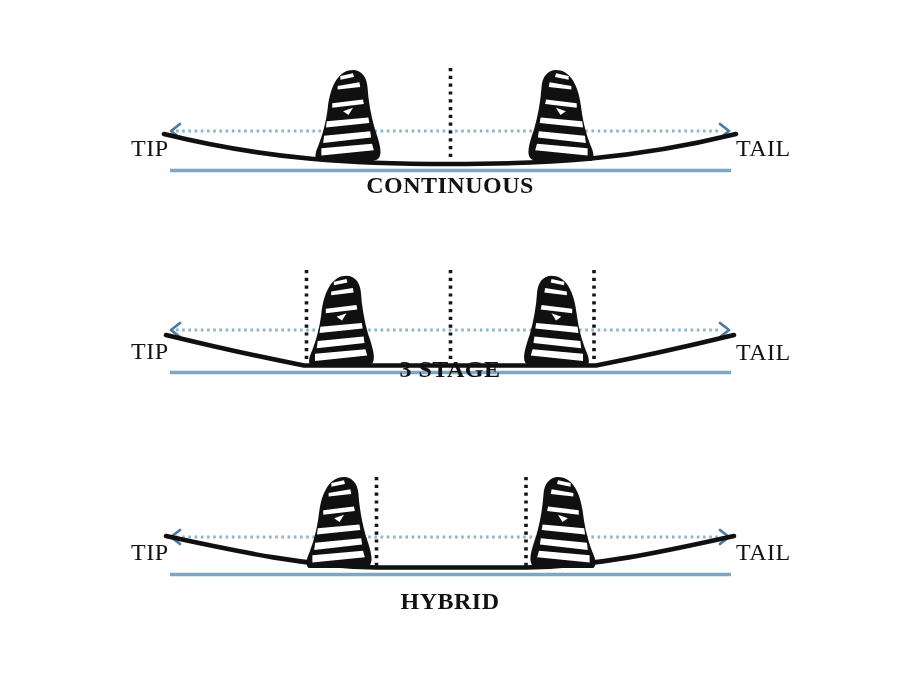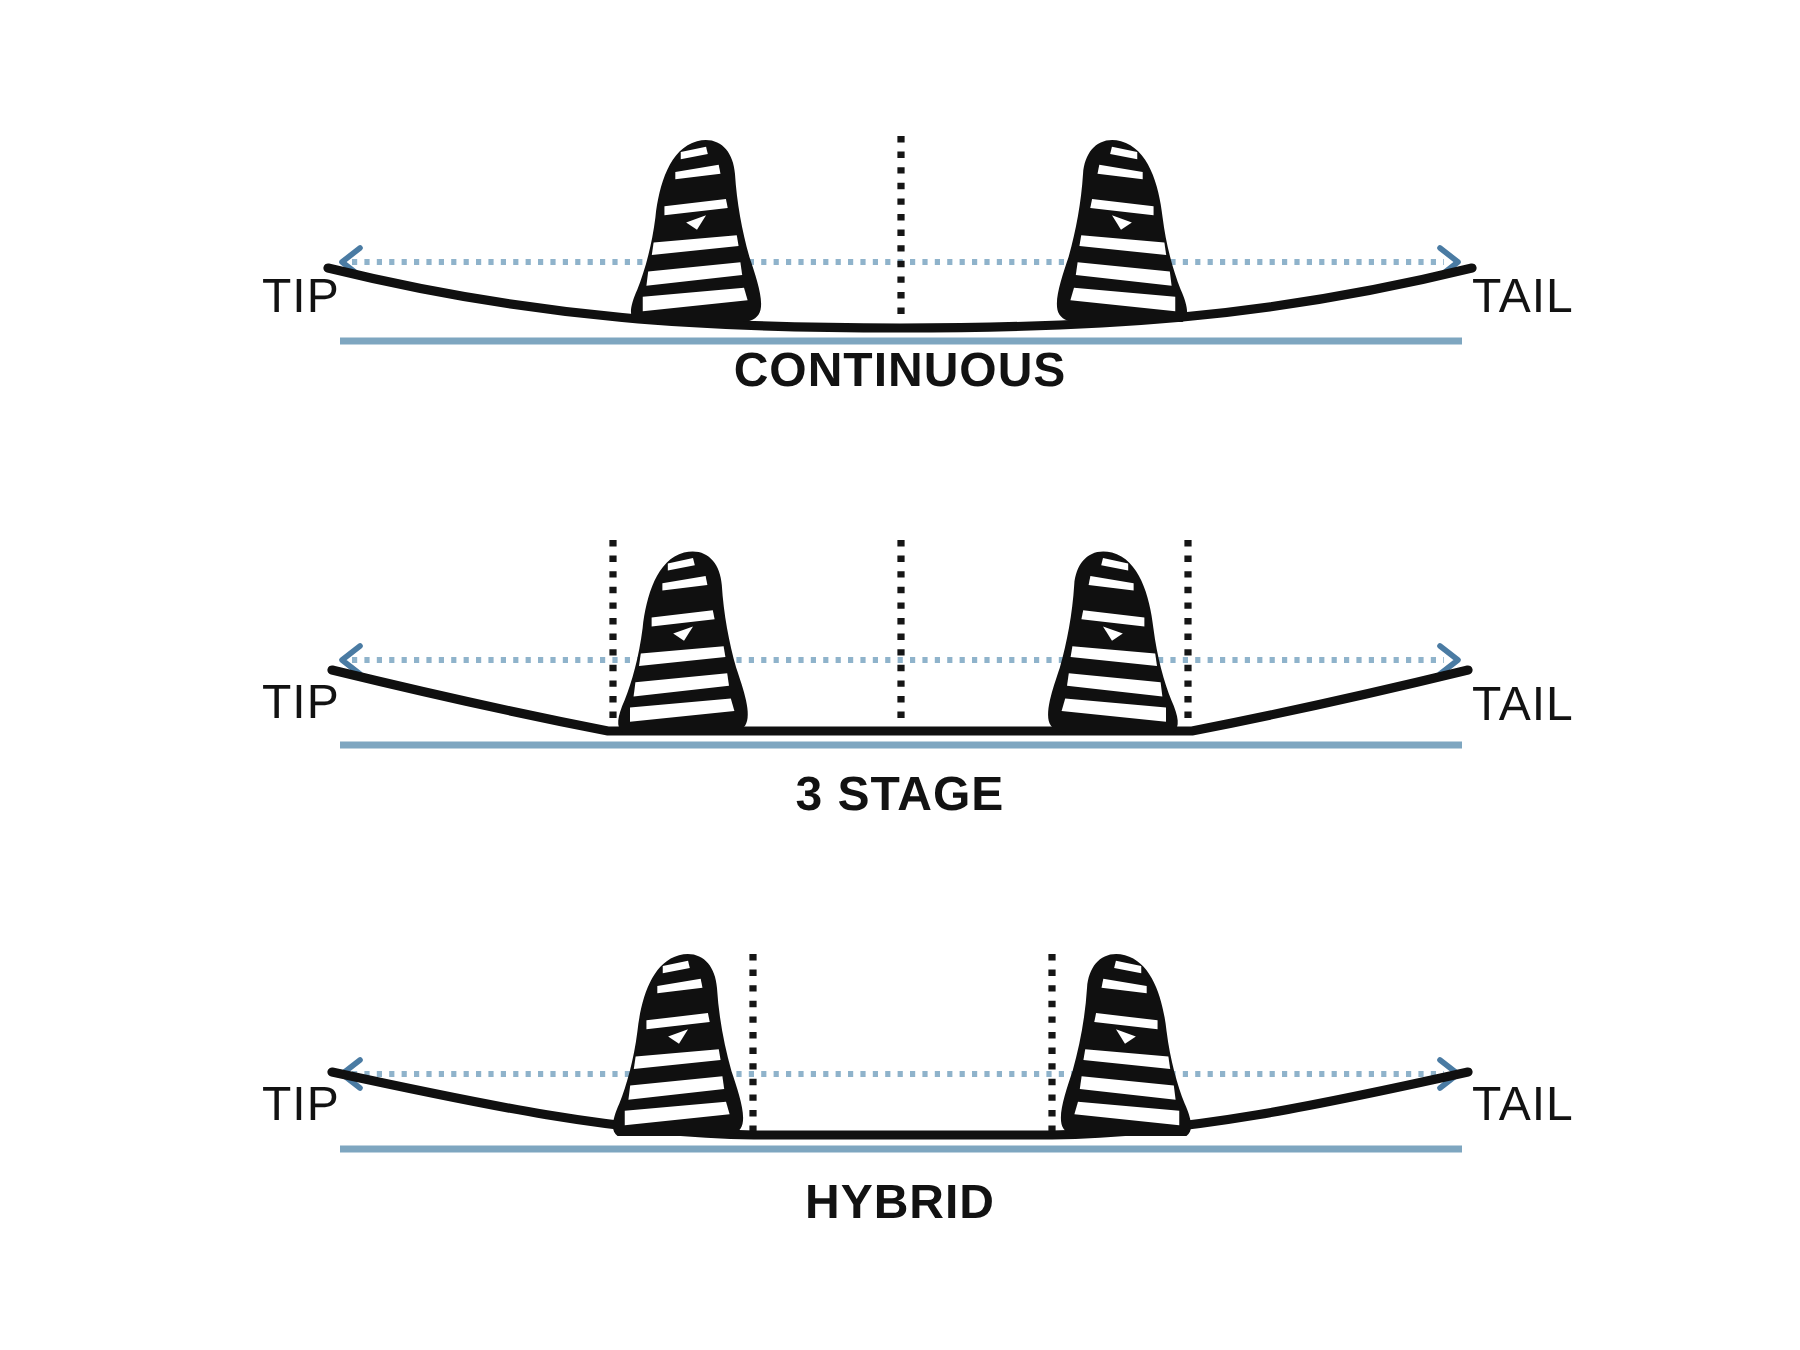--- a/index.html
+++ b/index.html
@@ -1,20 +1,20 @@
 <!DOCTYPE html>
 <html style="--background: #ffffff; --board-line: #101010; --baseline: #7ea6c0; --arrow-dots: #8fb3cb; --arrow-head: #4a7ba3; --reference-line: #151515; --text: #121212;"><head>
 <meta charset="utf-8">
 <style>
   html,body{margin:0;padding:0;}
   .canvas{
     position:relative;
     width:900px;height:651px;
     background:var(--background,#fff);
-    font-family:Liberation Sans, sans-serif;
+    font-family:Liberation Serif, serif;
     overflow:hidden;
   }
   svg.diagram{position:absolute;left:0;top:0;}
   .side-label{
     position:absolute;
     font-size:24px;
     color:var(--text,#121212);
     letter-spacing:.5px;
     white-space:nowrap;
   }
@@ -100,21 +100,21 @@
 
   <div>
     <span class="side-label" style="left:131px;top:135px;">TIP</span>
     <span class="side-label" style="left:736px;top:135px;">TAIL</span>
     <div class="row-title" style="top:172px;">CONTINUOUS</div>
   </div>
 
   <div>
     <span class="side-label" style="left:131px;top:338px;">TIP</span>
     <span class="side-label" style="left:736px;top:339px;">TAIL</span>
-    <div class="row-title" style="top:384px;text-align:center;">3 STAGE</div>
+    <div class="row-title" style="top:356px;text-align:center;">3 STAGE</div>
   </div>
 
   <div>
     <span class="side-label" style="left:131px;top:539px;">TIP</span>
     <span class="side-label" style="left:736px;top:539px;">TAIL</span>
     <div class="row-title" style="top:577px;margin-top:11px;">HYBRID</div>
   </div>
 
 </div>
 

